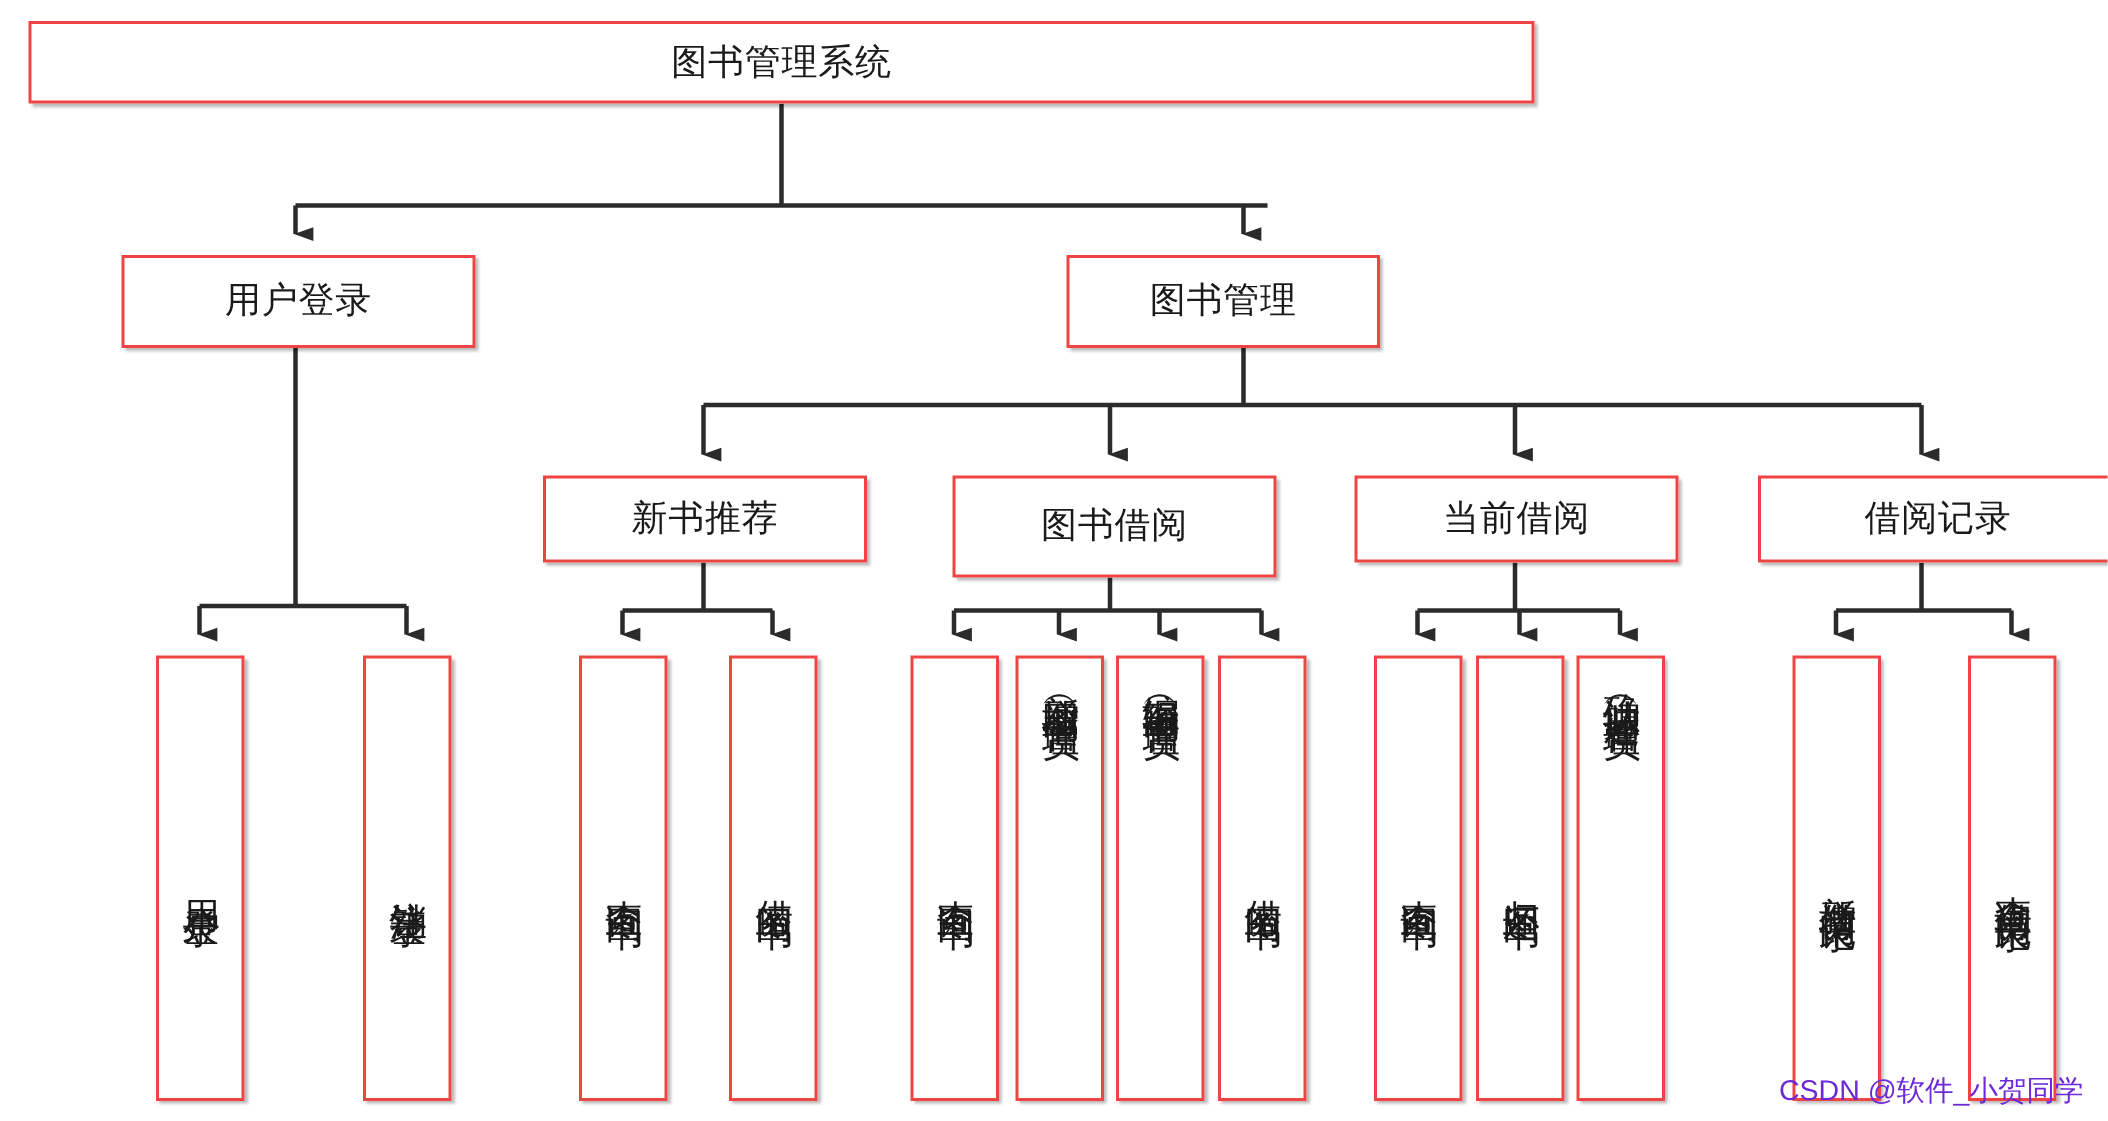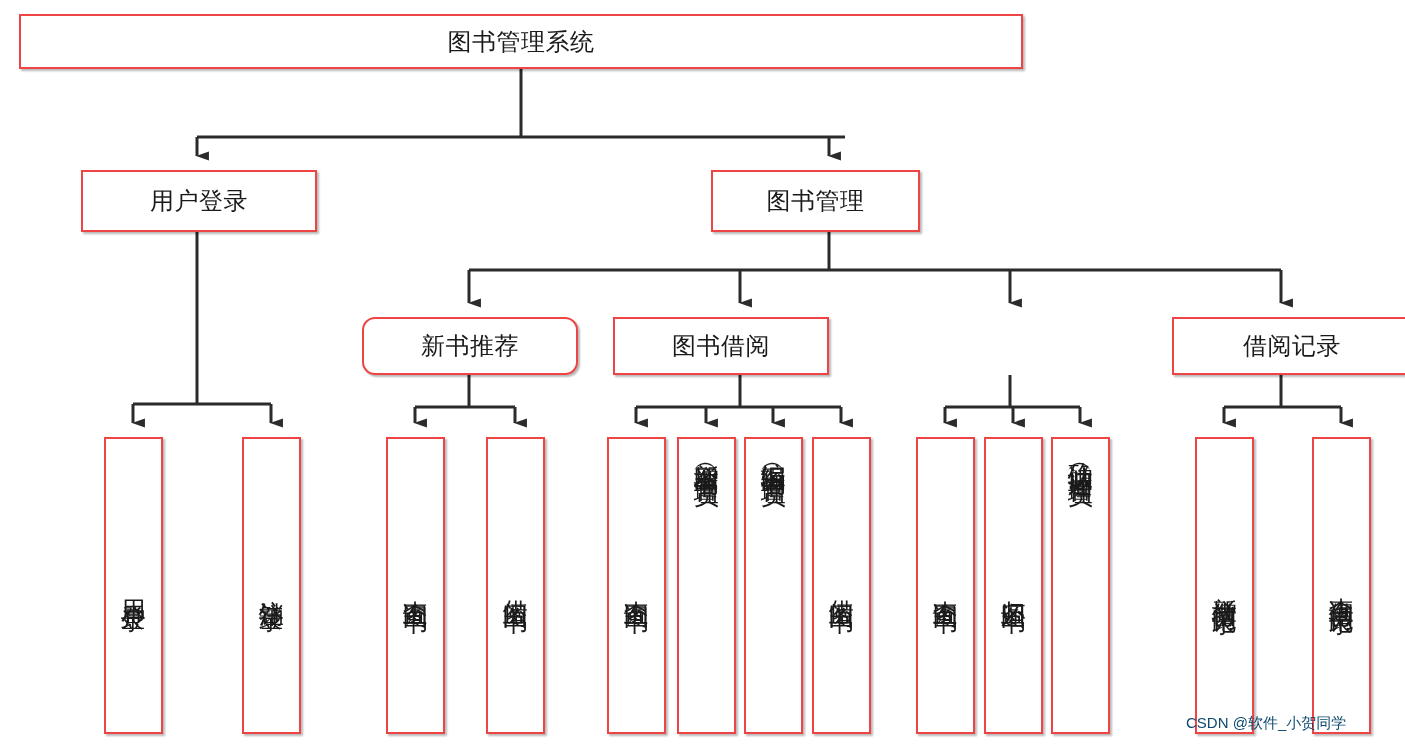--- a/index.html
+++ b/index.html
@@ -60,22 +60,22 @@
     letter-spacing: 3px;
   }
   .node.vertical.centered {
     align-items: center;
     padding-top: 0;
   }
   .watermark {
     position: absolute;
     left: 1186px;
     top: 714px;
-    font-size: 15px;
-    color: #0c4a6e;
+    font-size: 19px;
+    color: #6d28d9;
     white-space: nowrap;
     font-family: "Liberation Sans", "DejaVu Sans", sans-serif;
   }
 </style>
 </head>
 <body>
 
 <div id="diagram-root">
 
   <svg class="connectors" viewBox="0 0 1405 747" xmlns="http://www.w3.org/2000/svg">
@@ -133,25 +133,28 @@
     <span class="label">图书管理系统</span>
   </div>
 
   <div class="node horizontal" style="left:81px; top:170px; width:236px; height:62px;">
     <span class="label">用户登录</span>
   </div>
   <div class="node horizontal" style="left:711px; top:170px; width:209px; height:62px;">
     <span class="label">图书管理</span>
   </div>
 
-  <div class="node horizontal" style="left:362px; top:317px; width:216px; height:58px;border-radius:13px;">
+  <div class="node horizontal" style="left:362px; top:317px; width:216px; height:58px;">
     <span class="label">新书推荐</span>
   </div>
-  <div class="node horizontal" style="left:613px; top:317px; width:216px; height:58px;">
+  <div class="node horizontal" style="left:635px; top:317px; width:216px; height:68px;">
     <span class="label">图书借阅</span>
+  </div>
+  <div class="node horizontal" style="left:903px; top:317px; width:216px; height:58px;">
+    <span class="label">当前借阅</span>
   </div>
   <div class="node horizontal" style="left:1172px; top:317px; width:240px; height:58px;">
     <span class="label">借阅记录</span>
   </div>
 
   <div class="node vertical centered" style="left:104px; top:437px; width:59px; height:297px;">
     <span class="label">用户登录</span>
   </div>
   <div class="node vertical centered" style="left:242px; top:437px; width:59px; height:297px;">
     <span class="label">注销登录</span>

